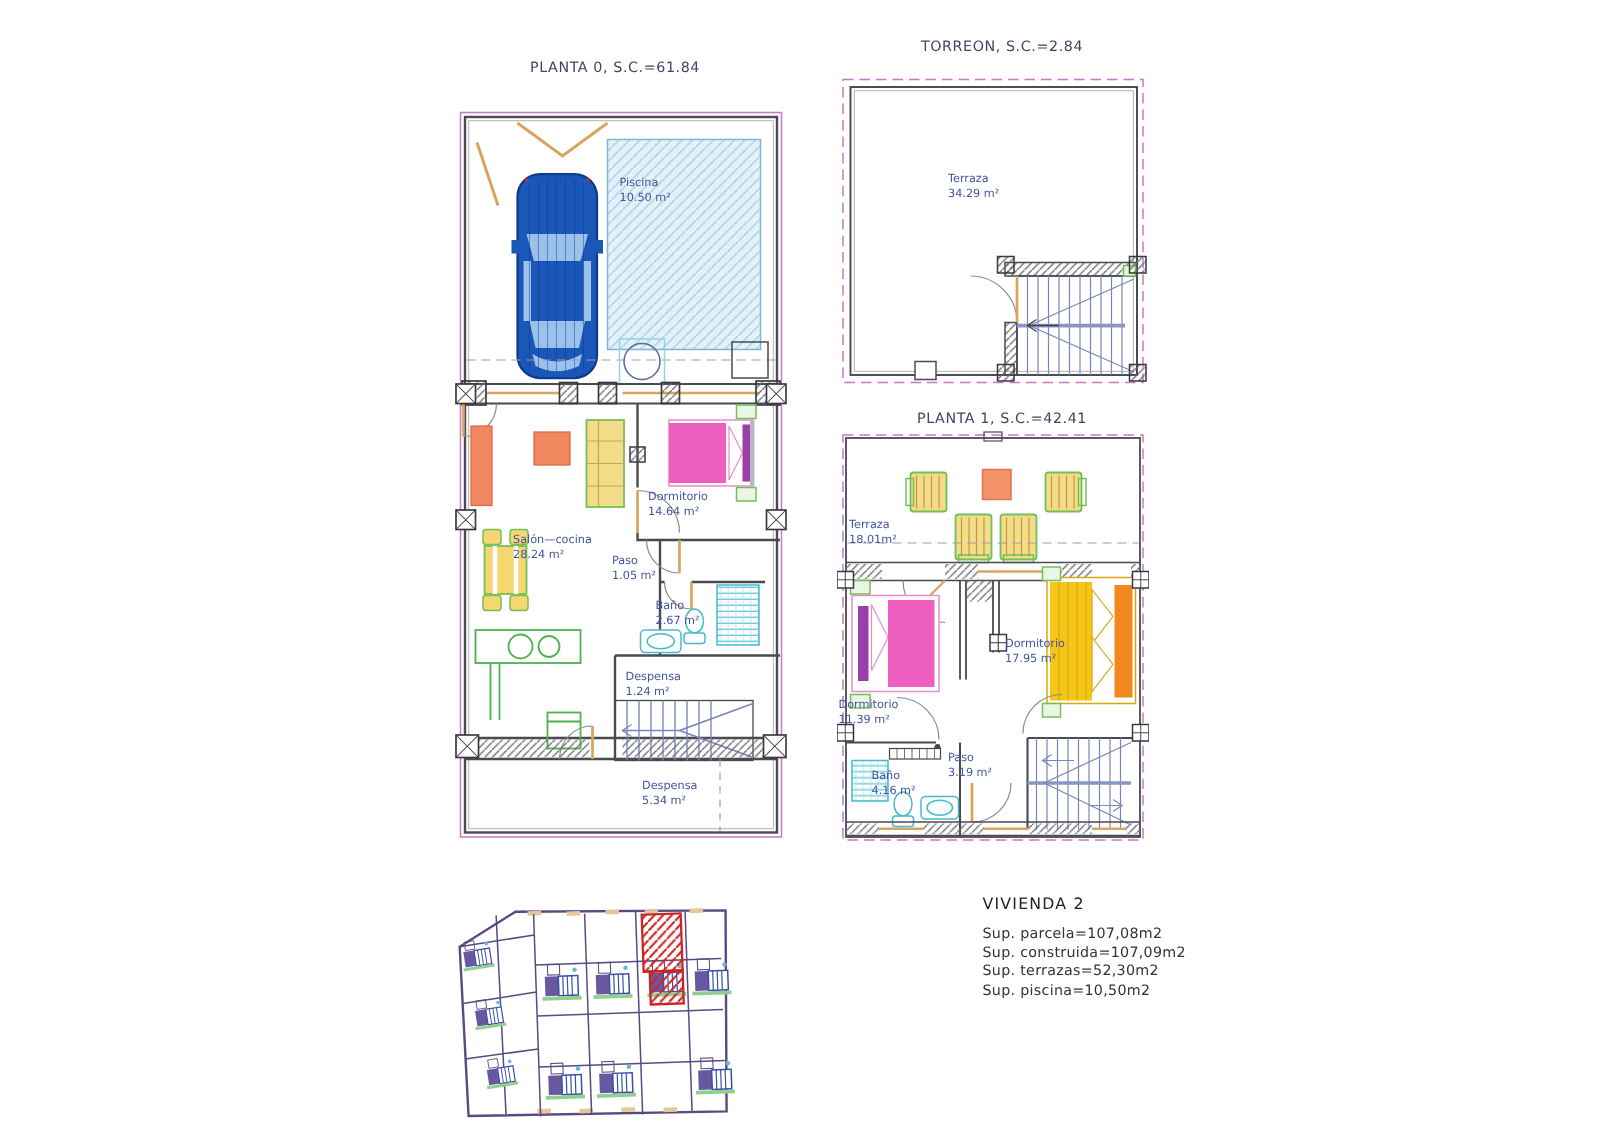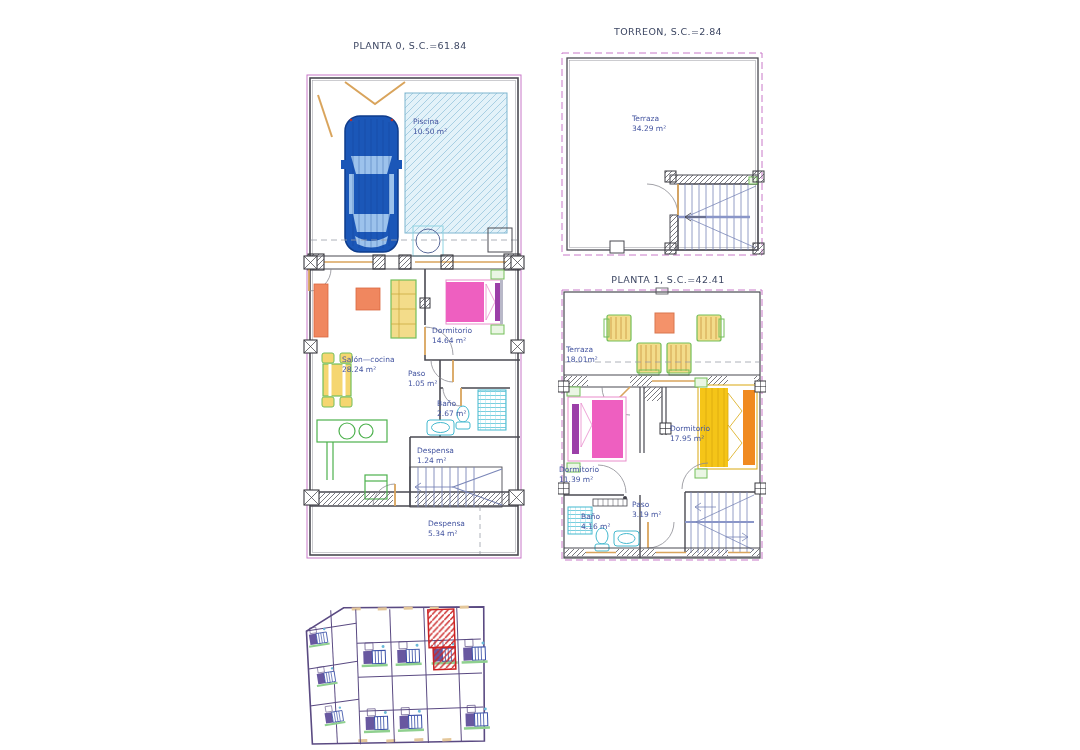--- a/index.html
+++ b/index.html
@@ -470,14 +470,21 @@
         <use xlink:href="#unitGlyph" href="#unitGlyph" x="26" y="140" transform="scale(0.8)"></use>
       </g>
 
       <g>
         <rect x="134" y="13" width="26" height="38" fill="url(#redh)" stroke="#cc2222" stroke-width="1.5"></rect>
         <rect x="138" y="51" width="22" height="22" fill="url(#redh)" stroke="#cc2222" stroke-width="1.5"></rect>
       </g>
     </g>
   </svg>
 
+  <div id="summary">
+    <div class="sum-title">VIVIENDA 2</div>
+    <div class="sum-line">Sup.  parcela=107,08m2</div>
+    <div class="sum-line">Sup.  construida=107,09m2</div>
+    <div class="sum-line">Sup.  terrazas=52,30m2</div>
+    <div class="sum-line">Sup.  piscina=10,50m2</div>
+  </div>
 
 </div>
 
 </body></html>

